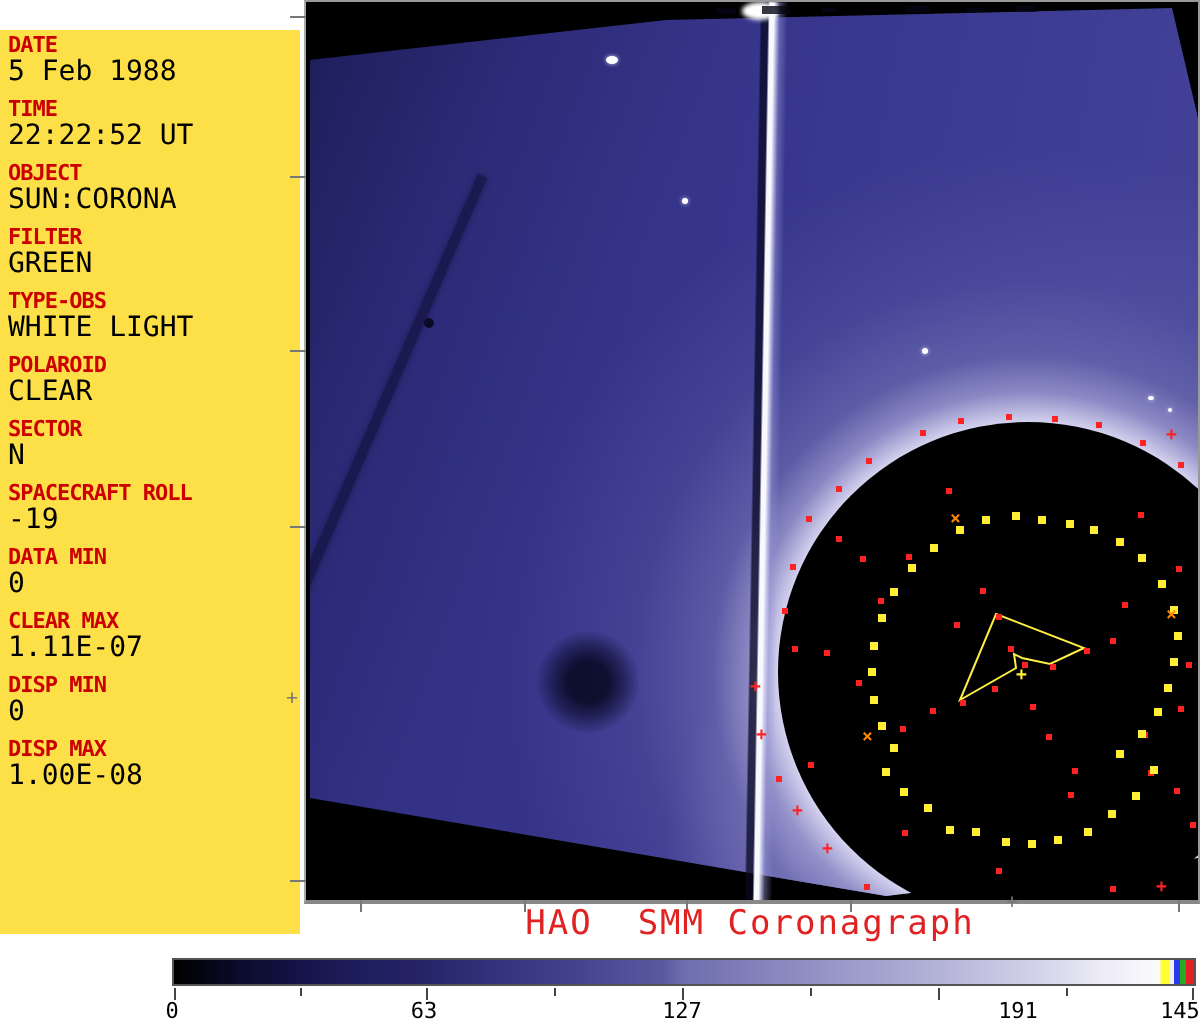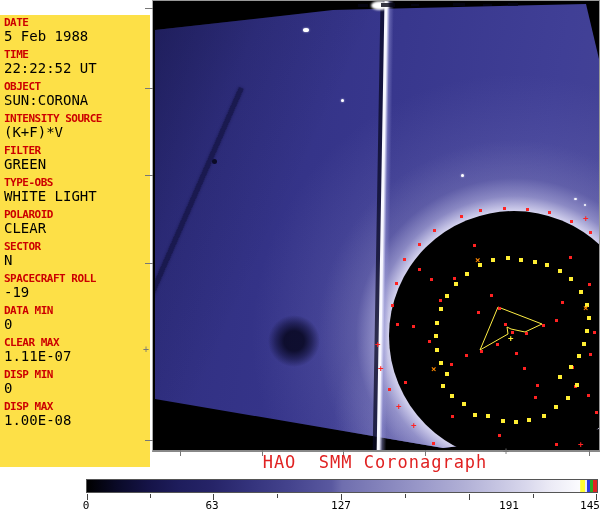--- a/index.html
+++ b/index.html
@@ -101,24 +101,20 @@
       <div class="meta-label" style="color: rgb(204, 0, 0);">DATE</div>
       <div class="meta-value" style="color: rgb(0, 0, 0);">5 Feb 1988</div>
     </div>
     <div class="meta-field">
       <div class="meta-label" style="color: rgb(204, 0, 0);">TIME</div>
       <div class="meta-value" style="color: rgb(0, 0, 0);">22:22:52 UT</div>
     </div>
     <div class="meta-field">
       <div class="meta-label" style="color: rgb(204, 0, 0);">OBJECT</div>
       <div class="meta-value" style="color: rgb(0, 0, 0);">SUN:CORONA</div>
-    </div>
-    <div class="meta-field">
-      <div class="meta-label" style="color: rgb(204, 0, 0);">INTENSITY SOURCE</div>
-      <div class="meta-value" style="color: rgb(0, 0, 0);">(K+F)*V</div>
     </div>
     <div class="meta-field">
       <div class="meta-label" style="color: rgb(204, 0, 0);">FILTER</div>
       <div class="meta-value" style="color: rgb(0, 0, 0);">GREEN</div>
     </div>
     <div class="meta-field">
       <div class="meta-label" style="color: rgb(204, 0, 0);">TYPE-OBS</div>
       <div class="meta-value" style="color: rgb(0, 0, 0);">WHITE LIGHT</div>
     </div>
     <div class="meta-field">

